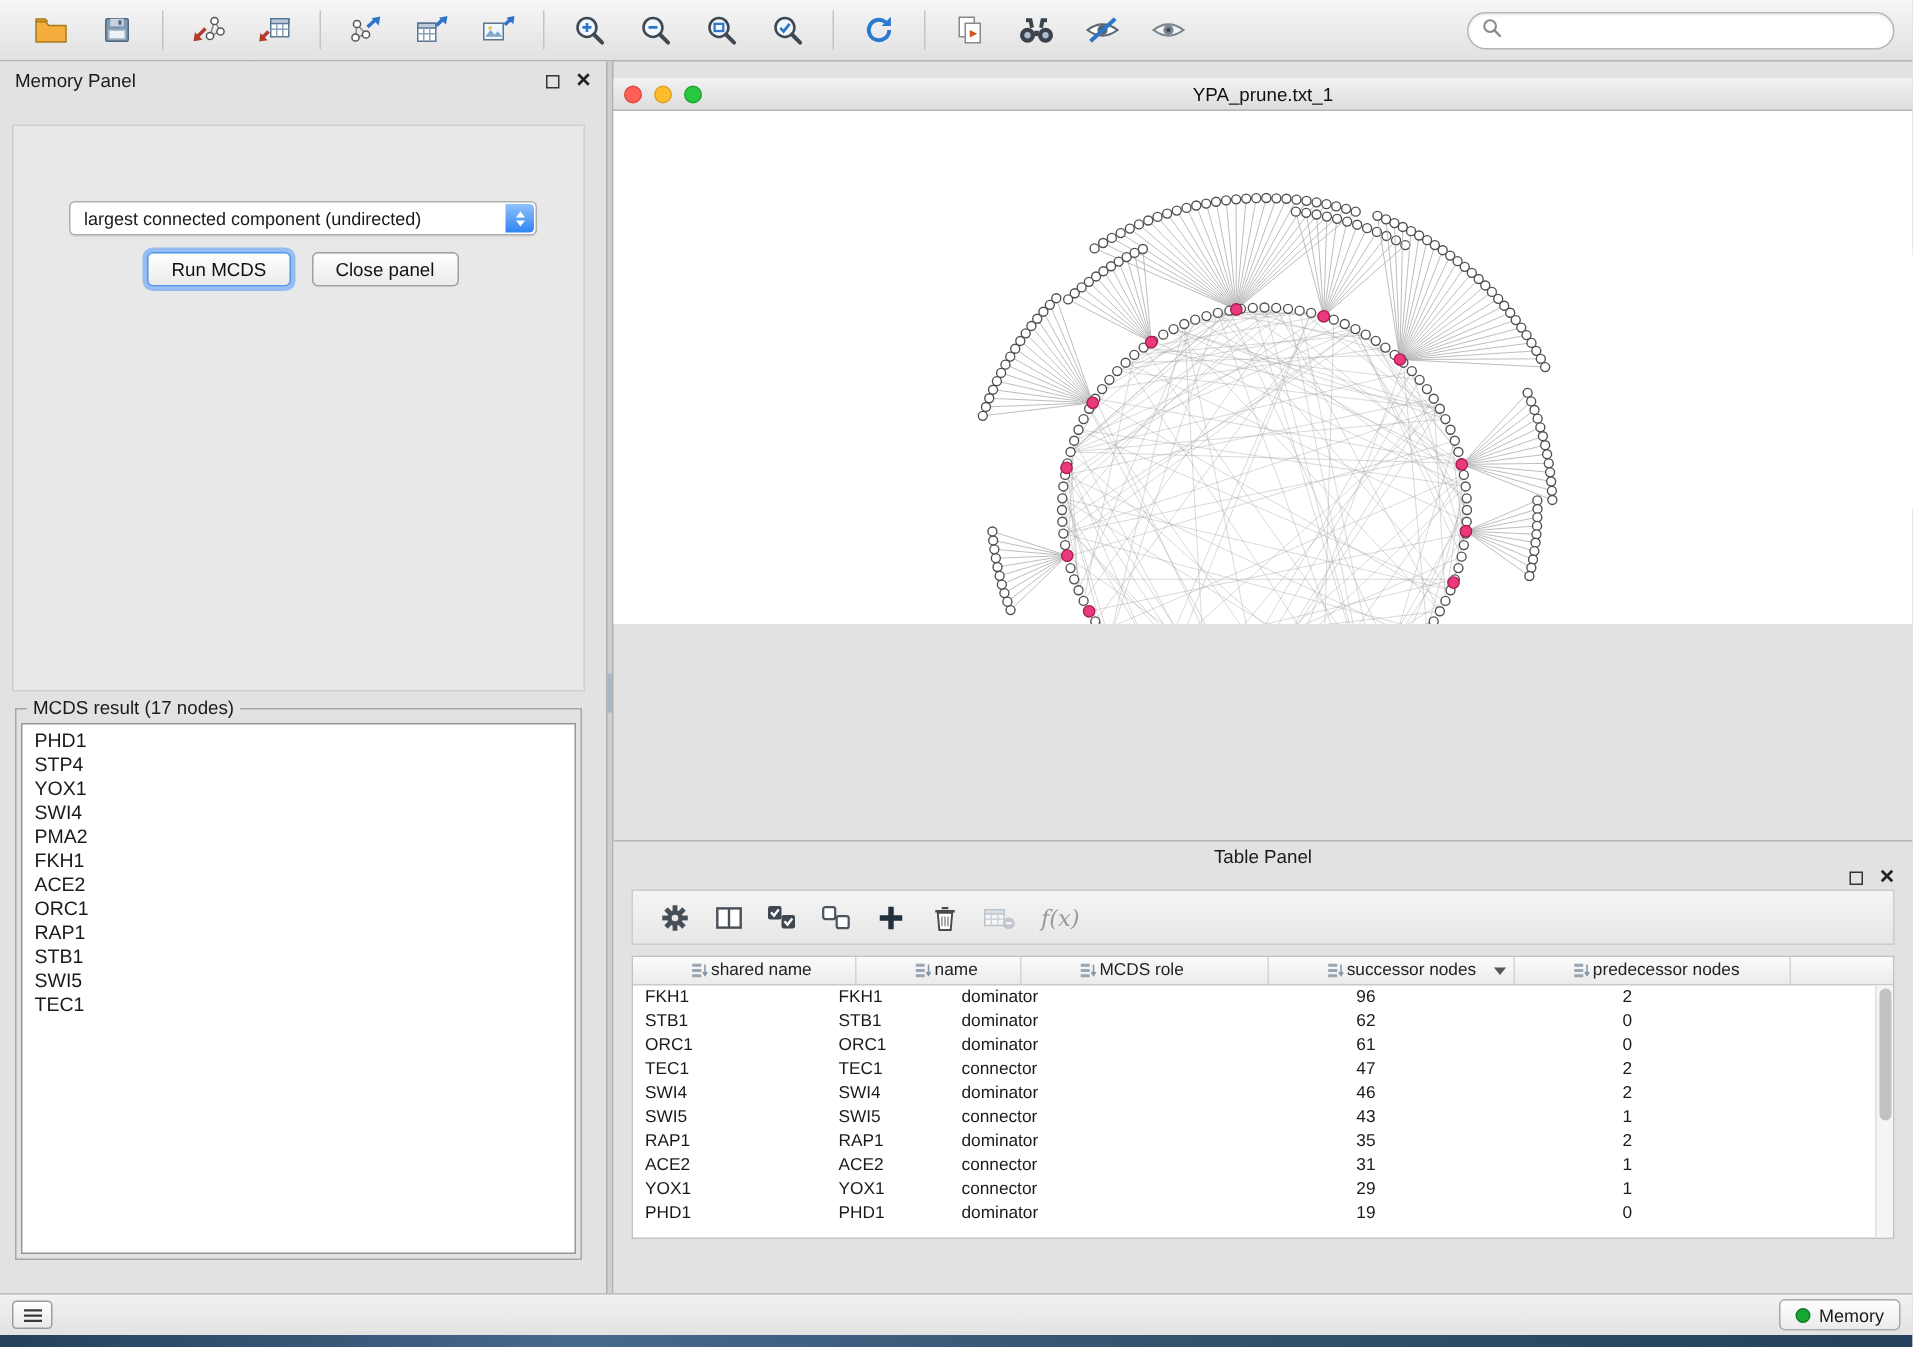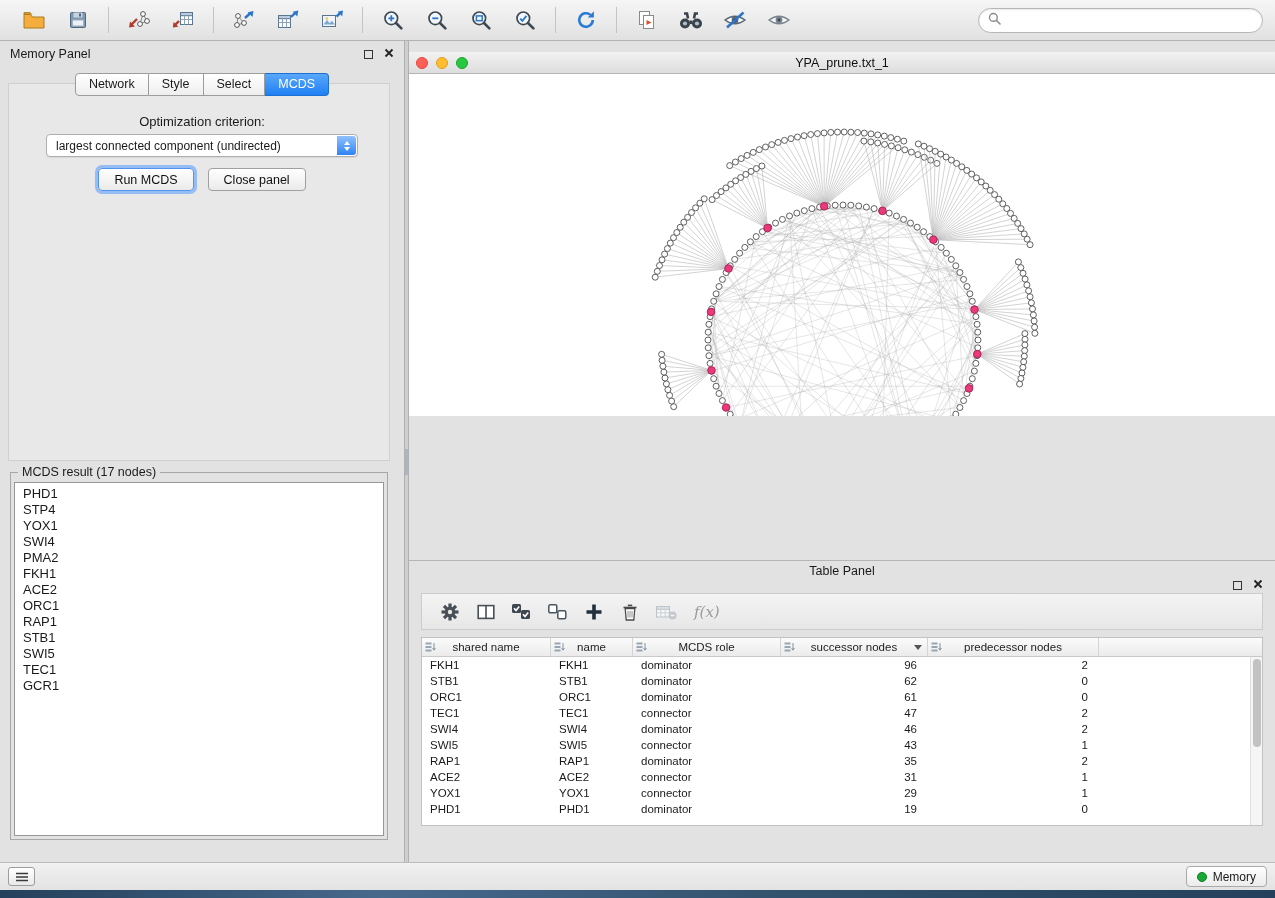--- a/index.html
+++ b/index.html
@@ -101,21 +101,21 @@
   .tp-toolbar {
     position: absolute; top: 32px; left: 12px; right: 12px; height: 37px;
     background: linear-gradient(#f4f4f4, #e7e7e7); border: 1px solid #cccccc;
     display: flex; align-items: center; padding: 0 10px;
   }
   .tp-icon { width: 36px; display: inline-flex; justify-content: center; align-items: center; }
   .fx { font-family: "DejaVu Serif", serif; font-style: italic; font-size: 15px; color: #9a9a9a; margin-left: 10px; }
 
   .tbl { position: absolute; top: 76px; left: 12px; right: 12px; bottom: 36px; background: #fff; border: 1px solid #c2c2c2; overflow: hidden; }
   .tbl-header { display: flex; height: 19px; background: linear-gradient(#fbfbfb, #ebebeb); border-bottom: 1px solid #c9c9c9; }
-  .th { position: relative; display: flex; align-items: center; justify-content: center; font-size: 11.5px; color: #222; border-right: 1px solid #d4d4d4; padding: 0 16px; overflow: hidden; white-space: nowrap; }
+  .th { position: relative; display: flex; align-items: center; font-size: 11.5px; color: #222; border-right: 1px solid #d4d4d4; padding: 0 16px; overflow: hidden; white-space: nowrap; margin-left: 36px; }
   .th .sort-ic { position: absolute; left: 3px; top: 4px; }
   .th-filler { flex: 1; border-right: none; }
   .th-caret { position: absolute; right: 5px; top: 7px; width: 0; height: 0; border-left: 4px solid transparent; border-right: 4px solid transparent; border-top: 5px solid #555; }
   .tbl-body { position: absolute; top: 19px; left: 0; right: 12px; bottom: 0; overflow: hidden; }
   .tr { display: flex; height: 16px; align-items: center; }
   .td { font-size: 11.5px; padding: 0 8px; white-space: nowrap; overflow: hidden; }
   .td.num { text-align: right; padding-right: 11px; }
   .scroll-track { position: absolute; top: 19px; right: 0; bottom: 0; width: 12px; background: #f5f5f5; border-left: 1px solid #e0e0e0; }
   .scroll-thumb { position: absolute; top: 2px; left: 1.5px; width: 8px; height: 88px; border-radius: 4px; background: #c2c2c2; }
   .tp-tabs { position: absolute; bottom: 9px; left: 0; right: 0; }
@@ -287,27 +287,20 @@
       <span class="ph-icons">
         <span class="float-icon"></span>
         <span>
           <svg width="10" height="10" viewBox="0 0 10 10">
               <path d="M1.5 1.5 L8.5 8.5 M8.5 1.5 L1.5 8.5" stroke="#222" stroke-width="1.8"></path>
             </svg>
         </span>
       </span>
     </div>
     <div class="cp-card"></div>
-    <div class="cp-tabs-row seg-control" id="cp-tabs">
-        <div class="seg">Network</div>
-        <div class="seg">Style</div>
-        <div class="seg">Select</div>
-        <div class="seg active">MCDS</div>
-      </div>
-    <div class="opt-label">Optimization criterion:</div>
     <div class="dropdown">
       <span class="dd-text">largest connected component (undirected)</span>
       <span class="stepper">
           <span class="up"></span>
           <span class="down"></span>
         </span>
     </div>
     <div class="btn-row">
       <button class="btn focus">Run MCDS</button>
       <button class="btn">Close panel</button>
@@ -320,21 +313,20 @@
           <div class="mcds-item">YOX1</div>
           <div class="mcds-item">SWI4</div>
           <div class="mcds-item">PMA2</div>
           <div class="mcds-item">FKH1</div>
           <div class="mcds-item">ACE2</div>
           <div class="mcds-item">ORC1</div>
           <div class="mcds-item">RAP1</div>
           <div class="mcds-item">STB1</div>
           <div class="mcds-item">SWI5</div>
           <div class="mcds-item">TEC1</div>
-          <div class="mcds-item">GCR1</div>
         </div>
     </fieldset>
   </div>
 
   <div class="v-splitter">
     <span class="splitter-handle"></span>
   </div>
 
   <div class="net-window">
     <div class="net-titlebar">

